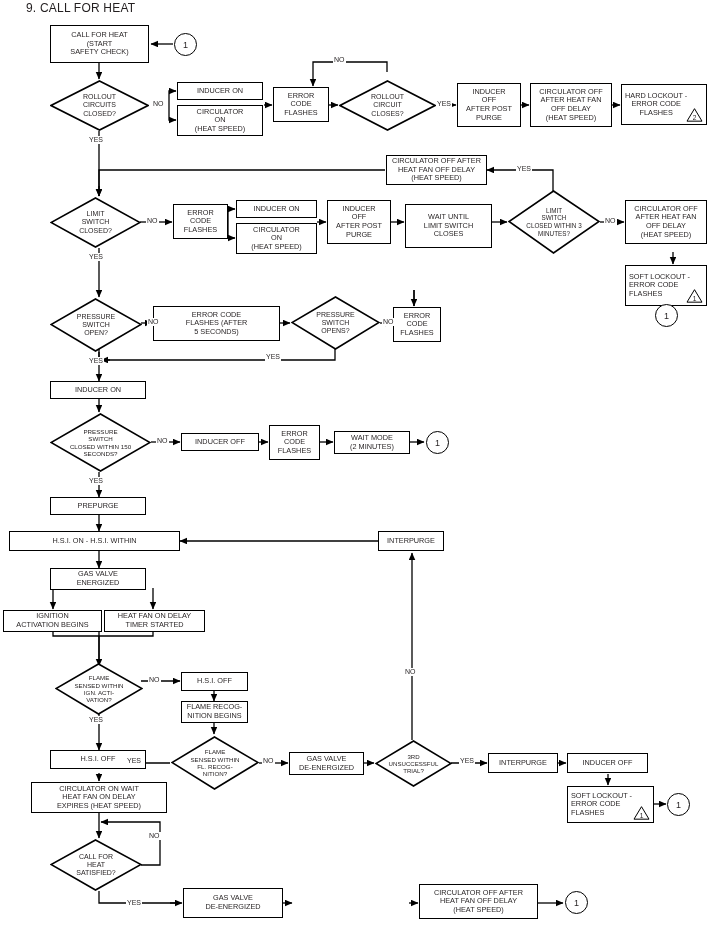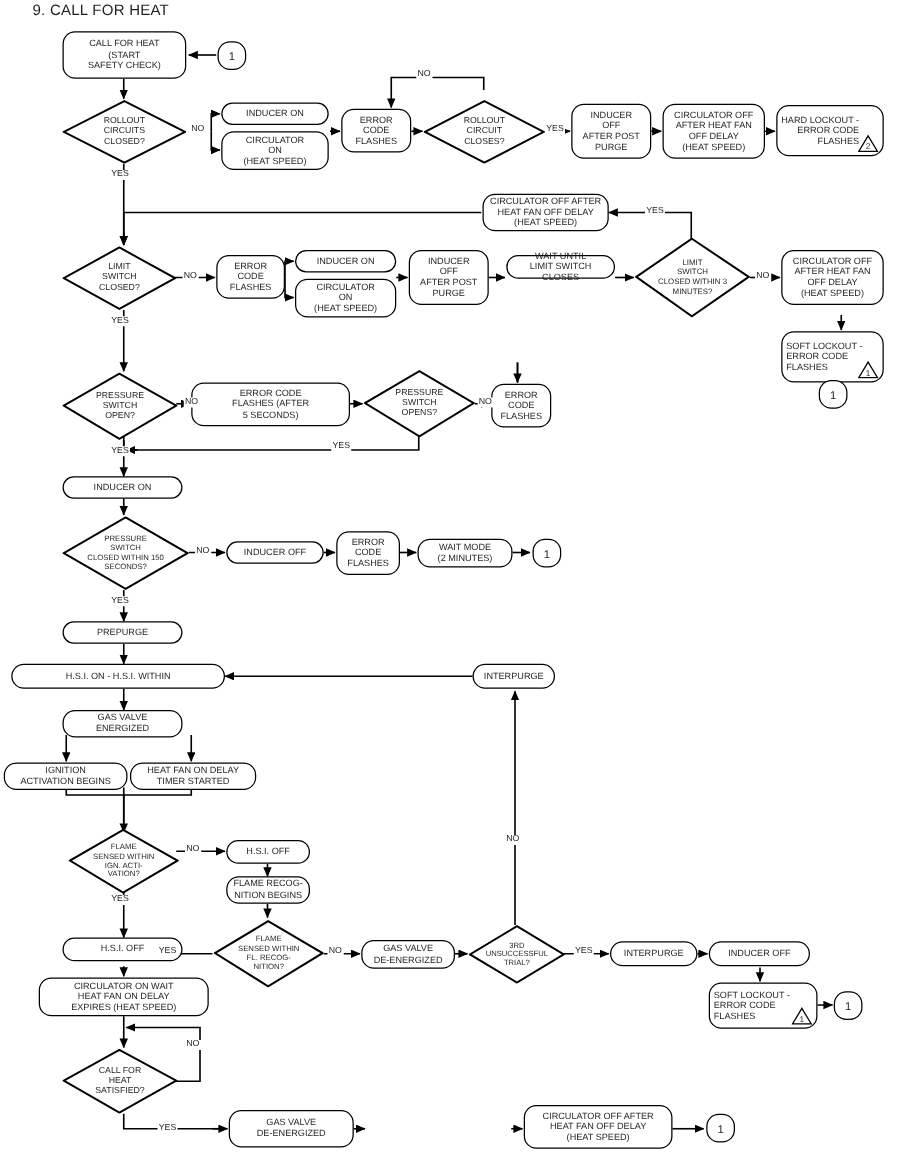--- a/index.html
+++ b/index.html
@@ -8,21 +8,21 @@
   .title{position:absolute;left:26px;top:1px;font-size:12px;color:#231f20;letter-spacing:.2px;}
   
   .node{position:absolute;box-sizing:border-box;display:flex;align-items:center;justify-content:center;text-align:center;color:#231f20;}
   .box{border:1.3px solid #000;background:#fff;font-size:7.3px;line-height:8.6px;padding:1px 2px;}
   .dia{background:transparent;font-size:7px;line-height:8.2px;}
   .dia .dtxt{position:relative;z-index:2;}
   .dia svg{position:absolute;left:0;top:0;width:100%;height:100%;z-index:1;}
   .circ{border:1.3px solid #000;border-radius:50%;background:#fff;font-size:9px;}
   .lbl{position:absolute;font-size:7px;color:#231f20;background:#fff;padding:0 1px;line-height:8px;white-space:nowrap;}
   svg.wires{position:absolute;left:0;top:0;width:727px;height:928px;z-index:0;pointer-events:none;}
-  .node{z-index:3;border-radius:10px;}
+  .node{z-index:3;}
   .lbl{z-index:4;}
   .warn{position:absolute;right:3px;bottom:2px;width:17px;height:15px;}
 </style>
 </head>
 <body>
 
 <div id="page">
 
   <div class="title">9. CALL FOR HEAT</div>
 
@@ -211,21 +211,21 @@
 OFF
 AFTER POST
 PURGE</span>
   </div>
   <div class="node box" style="left:530px;top:83px;width:82px;height:44px;">
     <span style="white-space:pre-line">CIRCULATOR OFF
 AFTER HEAT FAN
 OFF DELAY
 (HEAT SPEED)</span>
   </div>
-  <div class="node box" style="left:621px;top:84px;width:86px;height:41px;justify-content:flex-start;padding-left:3px;text-align:right;position:absolute;">
+  <div class="node box" style="left:621px;top:84px;width:86px;height:41px;justify-content:flex-start;padding-left:3px;text-align:center;position:absolute;">
     <span style="white-space:pre-line">HARD LOCKOUT -
 ERROR CODE
 FLASHES</span>
     <svg class="warn" viewBox="0 0 20 18">
       <polygon points="10,2 19,17 1,17" fill="#fff" stroke="#000" stroke-width="1.2"></polygon>
       <text x="10" y="15" font-size="8" text-anchor="middle" font-family="Liberation Sans, sans-serif" fill="#231f20">2</text>
     </svg>
   </div>
 
   <div class="node box" style="left:386px;top:155px;width:101px;height:30px;">
@@ -258,21 +258,21 @@
     <span style="white-space:pre-line">CIRCULATOR
 ON
 (HEAT SPEED)</span>
   </div>
   <div class="node box" style="left:327px;top:200px;width:64px;height:44px;">
     <span style="white-space:pre-line">INDUCER
 OFF
 AFTER POST
 PURGE</span>
   </div>
-  <div class="node box" style="left:405px;top:204px;width:87px;height:19px;">
+  <div class="node box" style="left:405px;top:204px;width:87px;height:44px;">
     <span style="white-space:pre-line">WAIT UNTIL
 LIMIT SWITCH
 CLOSES</span>
   </div>
   <div class="node dia" style="left:508px;top:190px;width:92px;height:64px;">
     <svg viewBox="0 0 93 65" preserveAspectRatio="none">
         <polygon points="46,1 92,32 46,64 1,32" fill="#fff" stroke="#000" stroke-width="1.6" vector-effect="non-scaling-stroke"></polygon>
       </svg>
     <span class="dtxt" style="white-space:pre-line;font-size:6.3px;line-height:7.6px;">LIMIT
 SWITCH

